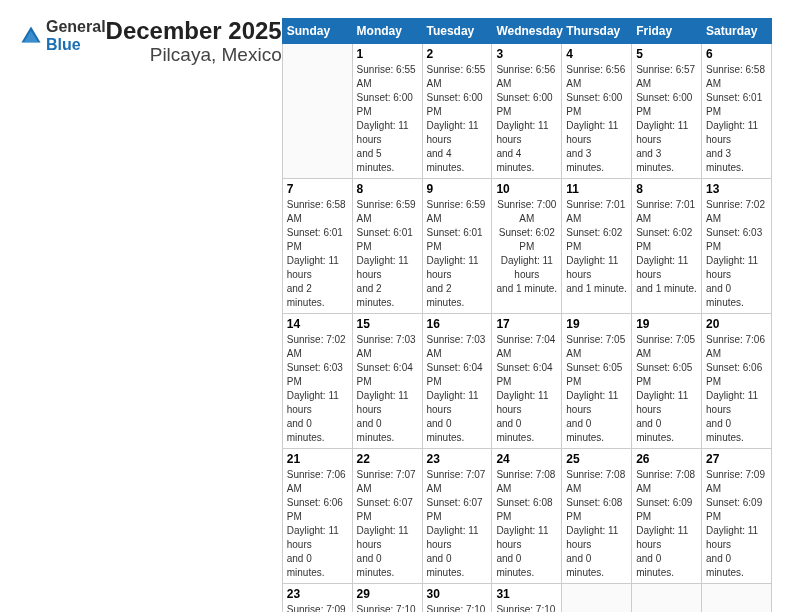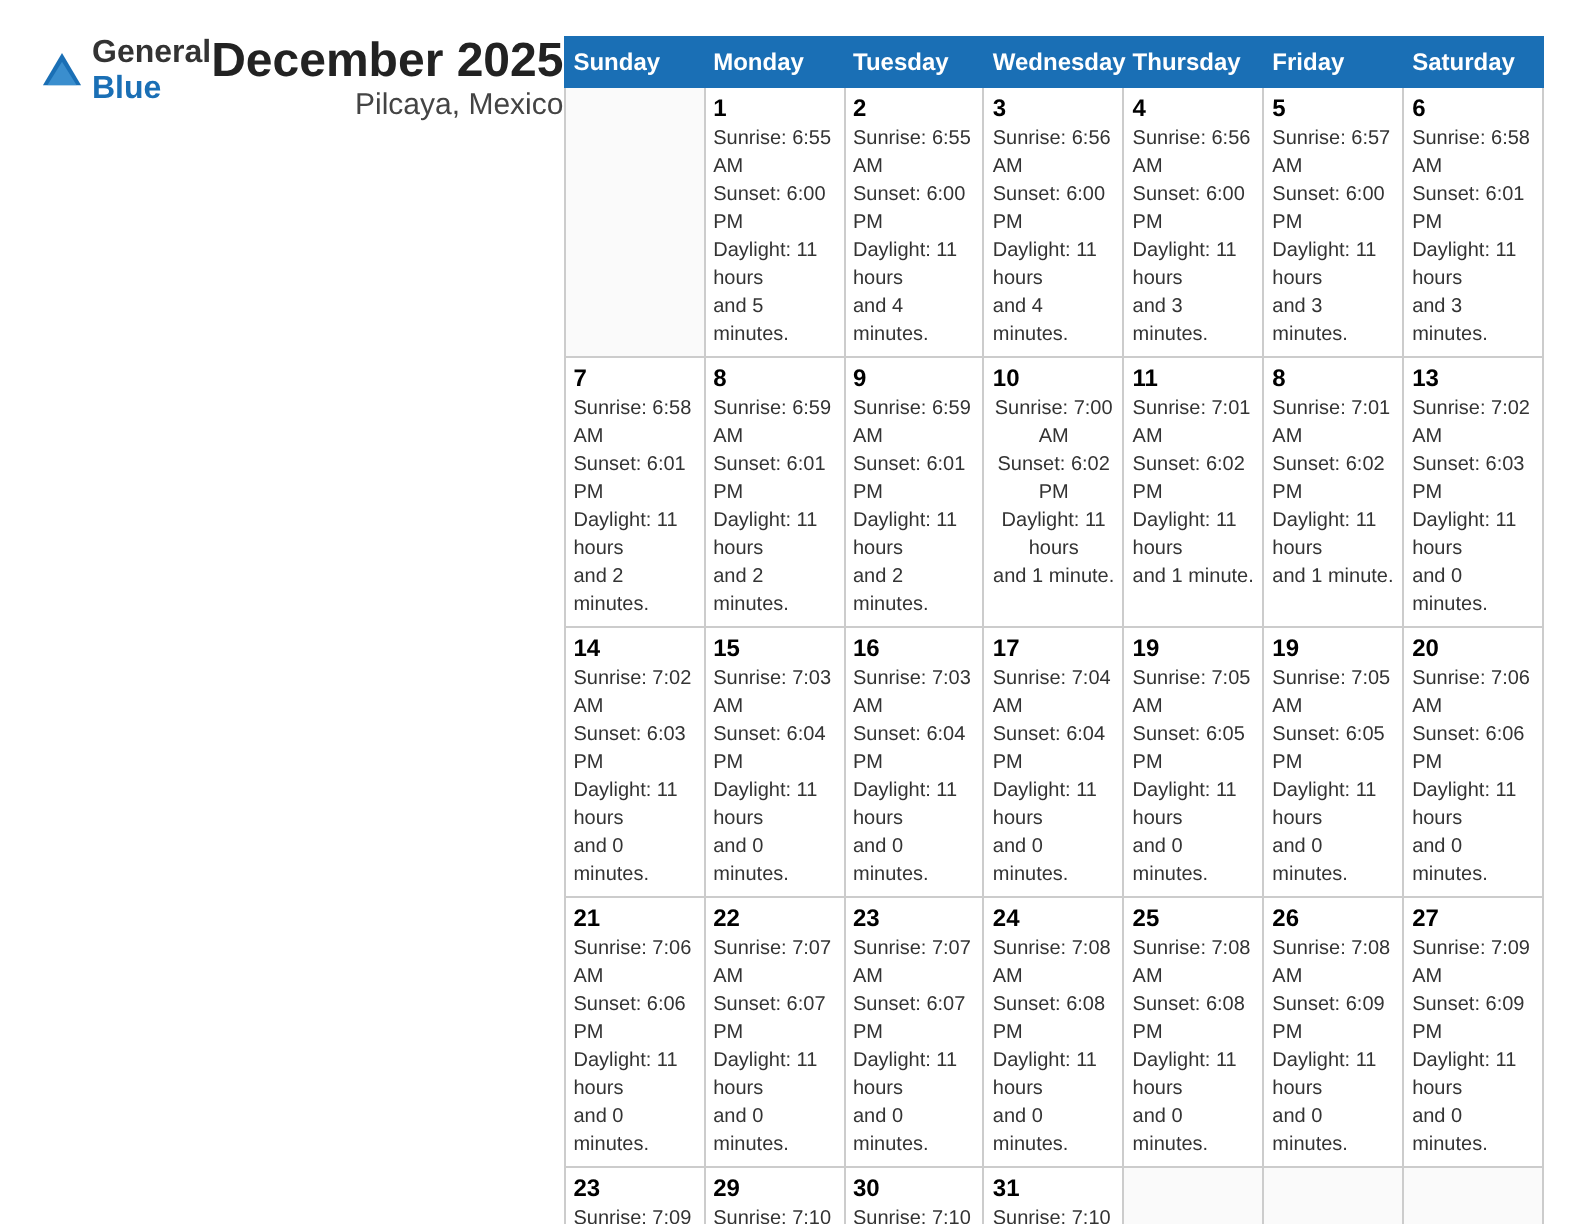--- a/index.html
+++ b/index.html
@@ -41,21 +41,21 @@
     .title-block {
       text-align: right;
     }
     .month-title {
       font-size: 24px;
       font-weight: bold;
       color: #222;
       line-height: 1.1;
     }
     .location {
-      font-size: 15px;
+      font-size: 19px;
       color: #444;
     }
     .calendar {
       flex: 1;
       border: 1px solid #ccc;
       border-collapse: collapse;
       width: 100%;
       table-layout: fixed;
       font-size: 10px;
     }

